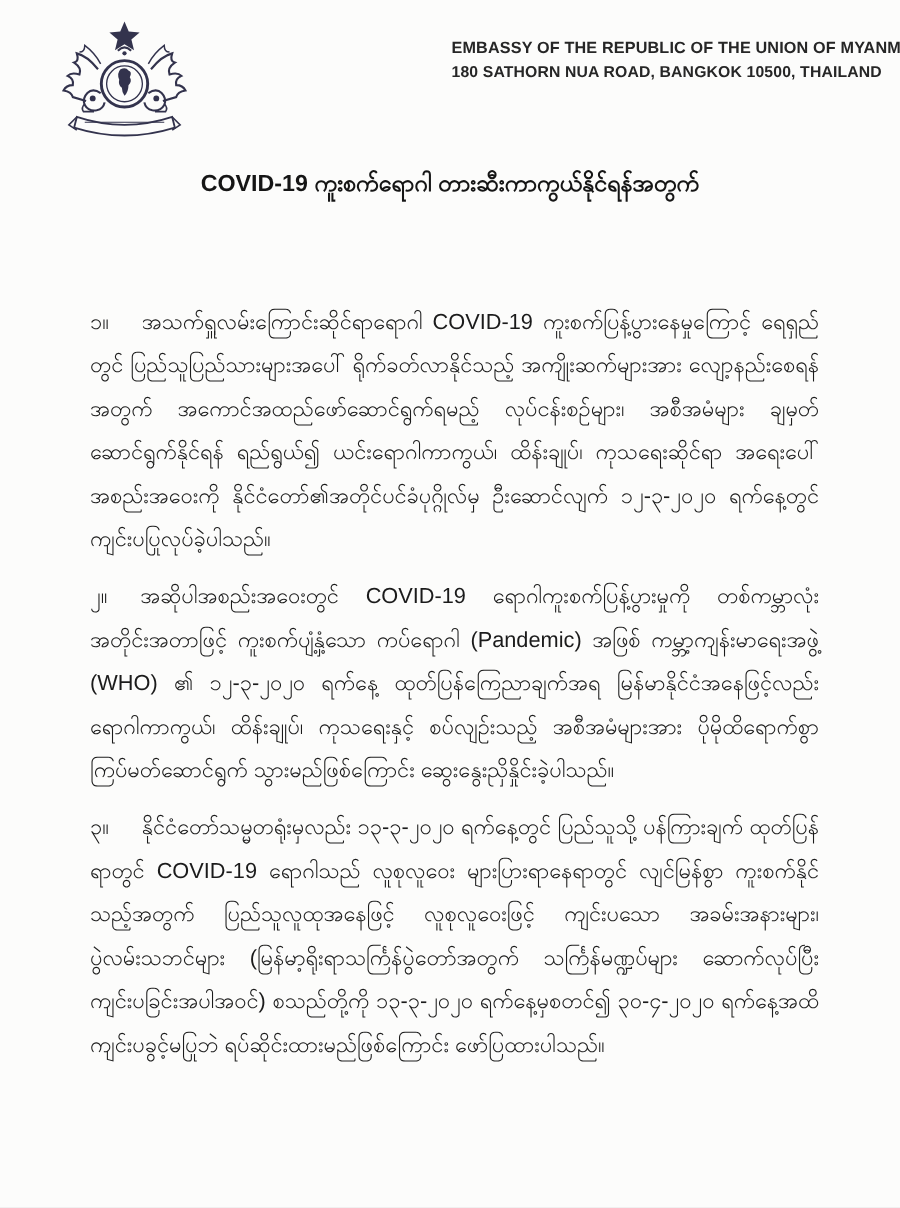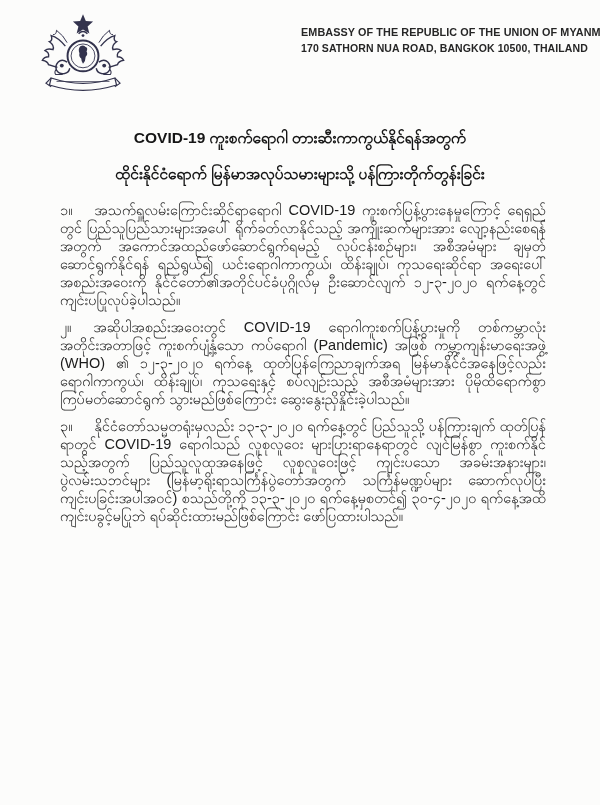--- a/index.html
+++ b/index.html
@@ -35,41 +35,41 @@
     font-weight: bold;
     line-height: 16px;
     letter-spacing: 0.1px;
     color: #262626;
   }
   .header-text .hline { white-space: nowrap; }
   .header-text .hline1 { font-size: 10.8px; }
   
   .title {
     position: absolute;
-    top: 128px;
+    top: 112px;
     left: 0;
     right: 0;
     text-align: center;
     font-weight: bold;
     font-size: 15.5px;
     color: #151515;
   }
   .title .tline1 { margin-bottom: 13px; }
   .title .tline2 { }
   
   .doc-body {
     position: absolute;
     top: 201px;
     left: 60px;
     right: 54px;
   }
   .para {
     text-align: justify;
     font-size: 14.5px;
-    line-height: 18px;
+    line-height: 29px;
     margin-bottom: 9px;
     color: #1b1b1b;
   }
   .pnum {
     display: inline-block;
     margin-right: 22px;
   }
   .ptxt { }
 </style>
 </head>
@@ -104,26 +104,25 @@
       <path d="M90 64 q3 3 1 6 l-8 0" stroke-width="1.2"></path>
 
       <path d="M24 74 q36 12 72 0 l2 8 q-38 12 -76 0 z" stroke-width="1.4"></path>
       <path d="M30 78 l60 0" stroke-width="0.8"></path>
       <path d="M24 74 l-6 6 6 4 M96 74 l6 6 -6 4" stroke-width="1.2"></path>
     </svg>
   </div>
 
   <div class="header-text">
     <div class="hline hline1">EMBASSY OF THE REPUBLIC OF THE UNION OF MYANMAR</div>
-    <div class="hline">170 SATHORN NUA ROAD, BANGKOK 10500, THAILAND</div>
+    <div class="hline">180 SATHORN NUA ROAD, BANGKOK 10500, THAILAND</div>
   </div>
 
   <div class="title">
     <div class="tline1">COVID-19 ကူးစက်ရောဂါ တားဆီးကာကွယ်နိုင်ရန်အတွက်</div>
-    <div class="tline2">ထိုင်းနိုင်ငံရောက် မြန်မာအလုပ်သမားများသို့ ပန်ကြားတိုက်တွန်းခြင်း</div>
   </div>
 
   <div class="doc-body" id="paragraphs">
       <div class="para"><span class="pnum">၁။</span><span class="ptxt">အသက်ရှူလမ်းကြောင်းဆိုင်ရာရောဂါ COVID-19 ကူးစက်ပြန့်ပွားနေမှုကြောင့် ရေရှည်တွင် ပြည်သူပြည်သားများအပေါ် ရိုက်ခတ်လာနိုင်သည့် အကျိုးဆက်များအား လျော့နည်းစေရန်အတွက် အကောင်အထည်ဖော်ဆောင်ရွက်ရမည့် လုပ်ငန်းစဉ်များ၊ အစီအမံများ ချမှတ်ဆောင်ရွက်နိုင်ရန် ရည်ရွယ်၍ ယင်းရောဂါကာကွယ်၊ ထိန်းချုပ်၊ ကုသရေးဆိုင်ရာ အရေးပေါ်အစည်းအဝေးကို နိုင်ငံတော်၏အတိုင်ပင်ခံပုဂ္ဂိုလ်မှ ဦးဆောင်လျက် ၁၂-၃-၂၀၂၀ ရက်နေ့တွင် ကျင်းပပြုလုပ်ခဲ့ပါသည်။</span></div>
       <div class="para"><span class="pnum">၂။</span><span class="ptxt">အဆိုပါအစည်းအဝေးတွင် COVID-19 ရောဂါကူးစက်ပြန့်ပွားမှုကို တစ်ကမ္ဘာလုံး အတိုင်းအတာဖြင့် ကူးစက်ပျံ့နှံ့သော ကပ်ရောဂါ (Pandemic) အဖြစ် ကမ္ဘာ့ကျန်းမာရေးအဖွဲ့ (WHO) ၏ ၁၂-၃-၂၀၂၀ ရက်နေ့ ထုတ်ပြန်ကြေညာချက်အရ မြန်မာနိုင်ငံအနေဖြင့်လည်း ရောဂါကာကွယ်၊ ထိန်းချုပ်၊ ကုသရေးနှင့် စပ်လျဉ်းသည့် အစီအမံများအား ပိုမိုထိရောက်စွာ ကြပ်မတ်ဆောင်ရွက် သွားမည်ဖြစ်ကြောင်း ဆွေးနွေးညှိနှိုင်းခဲ့ပါသည်။</span></div>
       <div class="para"><span class="pnum">၃။</span><span class="ptxt">နိုင်ငံတော်သမ္မတရုံးမှလည်း ၁၃-၃-၂၀၂၀ ရက်နေ့တွင် ပြည်သူသို့ ပန်ကြားချက် ထုတ်ပြန်ရာတွင် COVID-19 ရောဂါသည် လူစုလူဝေး များပြားရာနေရာတွင် လျင်မြန်စွာ ကူးစက်နိုင်သည့်အတွက် ပြည်သူလူထုအနေဖြင့် လူစုလူဝေးဖြင့် ကျင်းပသော အခမ်းအနားများ၊ ပွဲလမ်းသဘင်များ (မြန်မာ့ရိုးရာသင်္ကြန်ပွဲတော်အတွက် သင်္ကြန်မဏ္ဍပ်များ ဆောက်လုပ်ပြီး ကျင်းပခြင်းအပါအဝင်) စသည်တို့ကို ၁၃-၃-၂၀၂၀ ရက်နေ့မှစတင်၍ ၃၀-၄-၂၀၂၀ ရက်နေ့အထိ ကျင်းပခွင့်မပြုဘဲ ရပ်ဆိုင်းထားမည်ဖြစ်ကြောင်း ဖော်ပြထားပါသည်။</span></div>
     </div>
 
 </div>
 

